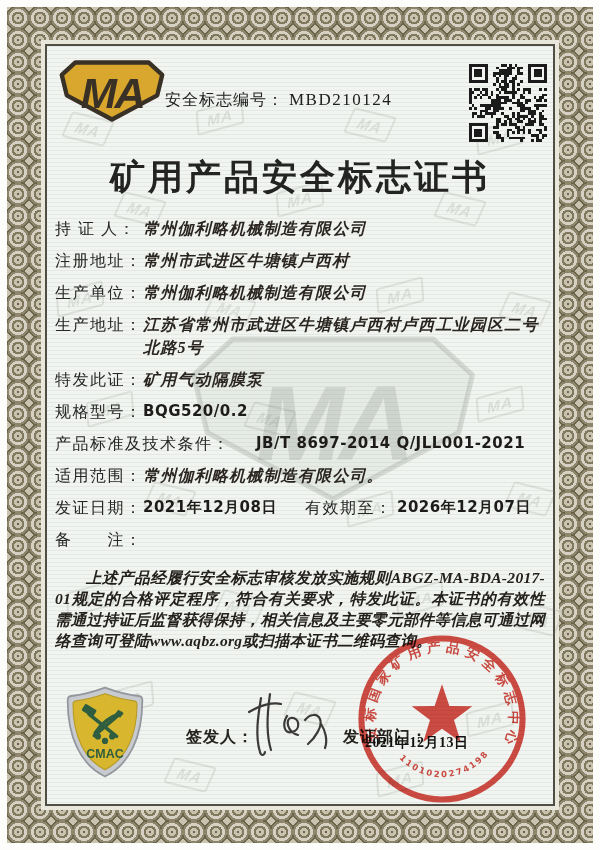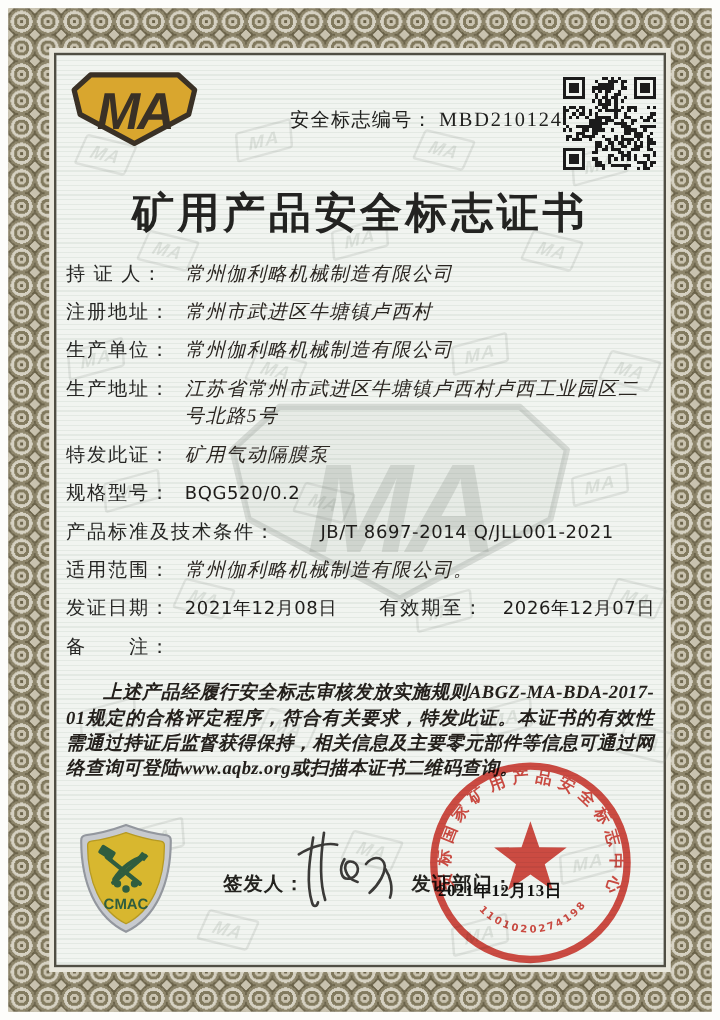--- a/index.html
+++ b/index.html
@@ -28,33 +28,33 @@
     background-color:#f1f4f0;
     background-image:repeating-linear-gradient(180deg, rgba(205,215,206,.38) 0 1px, transparent 1px 4px);
     border:2px solid #504e44;
     box-shadow:0 0 0 4px #e9e7dc;
   }
   .layer { position:relative; z-index:1; }
 
   
   .header { display:flex; align-items:flex-start; padding:14px 4px 0 12px; }
   .ma-logo { width:106px; height:62px; flex:none; }
-  .cert-line { flex:1; text-align:right; padding-top:30px; font-size:16px; color:#20201e; letter-spacing:1px; white-space:nowrap; }
+  .cert-line { flex:1; text-align:left; padding-top:30px; font-size:16px; color:#20201e; letter-spacing:1px; white-space:nowrap; }
   .cert-no { font-size:17px; letter-spacing:1.5px; }
   .qr { width:78px; height:78px; flex:none; margin:4px 2px 0 0; }
 
   .title { margin-top:12px; text-align:center; font-size:35px; font-weight:700; letter-spacing:3px; color:#232321; }
 
   
   .fields { margin:16px 6px 0 8px; }
   .row { display:flex; margin-bottom:9px; font-size:16px; line-height:23px; }
   .lbl { flex:none; width:88px; color:#262624; letter-spacing:1.5px; }
   .row-wide .lbl { width:auto;font-family:Liberation Serif, serif; }
   .row-wide .val { padding-left:26px; }
-  .val { flex:1; font-weight:400; font-style:italic; color:#2a2520; letter-spacing:1.2px;margin-left:11px; }
+  .val { flex:1; font-weight:700; font-style:italic; color:#2a2520; letter-spacing:1.2px; }
   .val-num { font-style:normal; font-family:"DejaVu Sans", sans-serif; font-size:15px; letter-spacing:.5px; color:#1e1c1a; }
   .dates-row .val { flex:none; }
   .v-issue { width:158px; }
   .lbl2 { flex:none; width:92px; color:#262624; letter-spacing:1.5px; margin-left:4px; }
 
   .statement { margin:16px 8px 0 8px; text-indent:2em; font-size:15.5px; line-height:21px; font-weight:700; font-style:italic; color:#24201c; letter-spacing:.3px; text-align:justify; }
 
   
   .shield { position:absolute; left:18px; top:638px; width:80px; height:96px; z-index:2; }
   .signer-lbl, .issuer-lbl { position:absolute; font-size:16px; font-weight:700; color:#24231f; letter-spacing:1px; z-index:2; }

